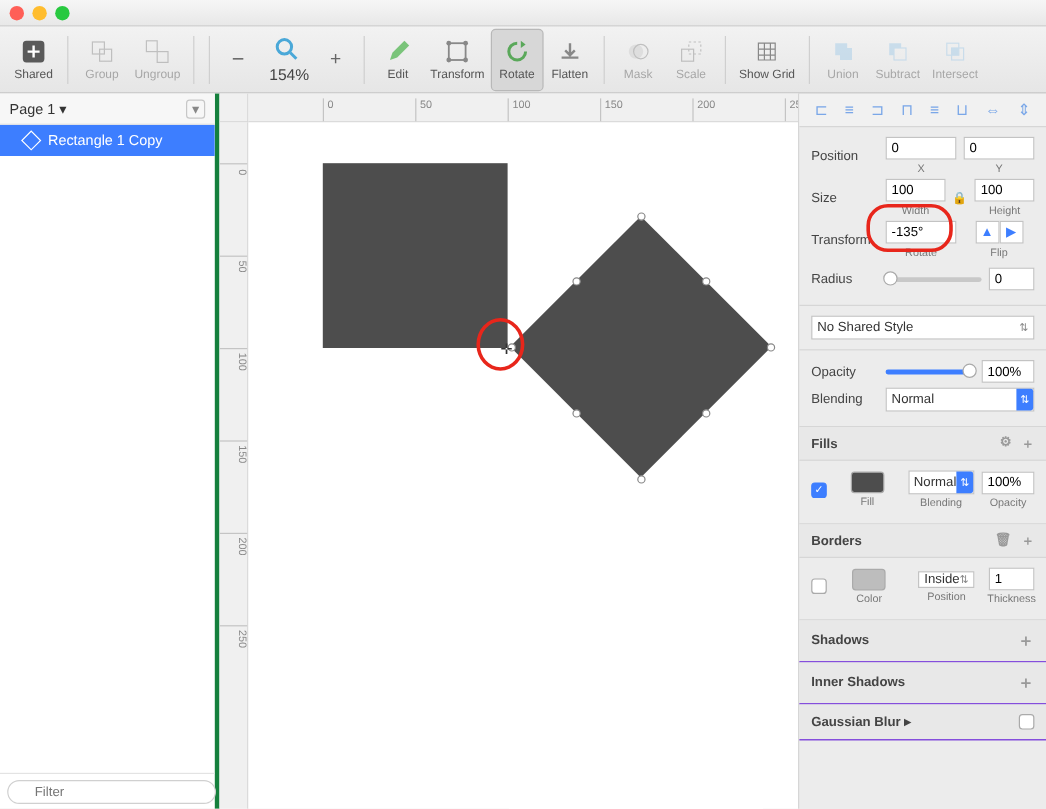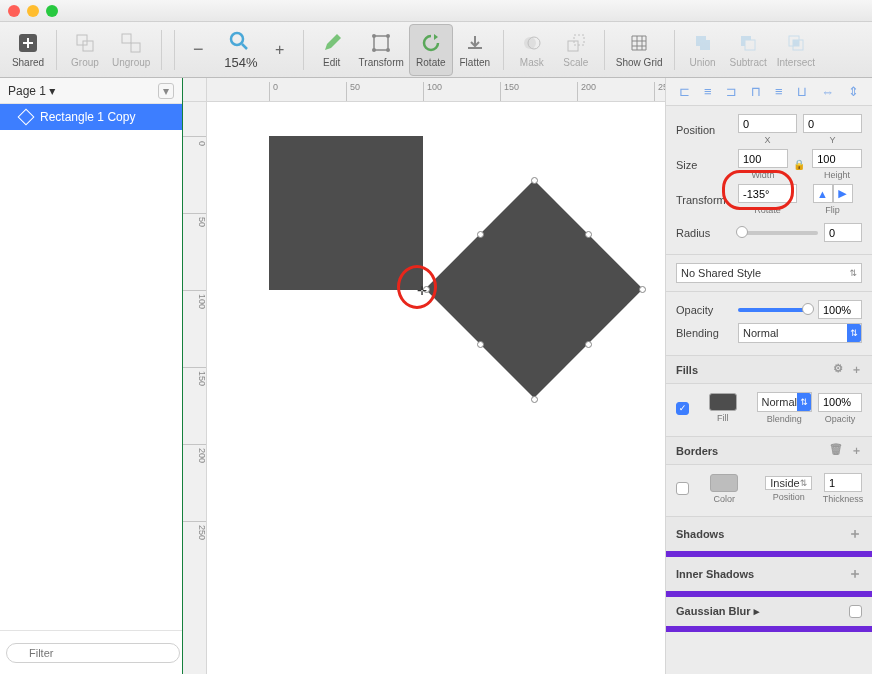--- a/index.html
+++ b/index.html
@@ -14,33 +14,33 @@
 .tb-item { display: flex; flex-direction: column; align-items: center; justify-content: center; min-width: 44px; height: 52px; color: #6f6f6f; cursor: pointer; border: 1px solid transparent; border-radius: 4px; padding: 2px 4px; }
 .tb-item.pressed { background: #d7d7d7; border-color: #b8b8b8; }
 .tb-item.off { opacity: 0.45; }
 .tb-icon { width: 24px; height: 24px; display: flex; align-items: center; justify-content: center; }
 .tb-label { font-size: 10px; color: #555; margin-top: 2px; }
 .tb-sep { width: 1px; height: 40px; background: #cfcfcf; margin: 0 6px; }
 .zoom-label { font-size: 13px; color: #444; margin-left: 4px; }
 
 .content { flex: 1; display: flex; min-height: 0; }
 
-.sidebar-left { width: 183px; background: #fff; border-right: 1px solid #15803d; display: flex; flex-direction: column; justify-content: space-between; }
+.sidebar-left { width: 183px; background: #fff; border-right: 4px solid #15803d; display: flex; flex-direction: column; justify-content: space-between; }
 .page-hdr { height: 26px; display: flex; align-items: center; padding: 0 8px; border-bottom: 1px solid #e3e3e3; background: #f7f7f7; }
 .page-hdr span { font-size: 12px; color: #333; }
 .page-hdr .disc { margin-left: auto; width: 16px; height: 16px; border: 1px solid #c7c7c7; border-radius: 3px; display:flex;align-items:center;justify-content:center;color:#888; }
 .layer-list { flex: 1; overflow: auto; }
 .layer { height: 26px; display: flex; align-items: center; padding-left: 20px; gap: 8px; }
 .layer.sel { background: #3d7eff; color: #fff; }
 .layer .shape-ico { width: 12px; height: 12px; border: 1.2px solid currentColor; display: block; }
 .layer.sel .shape-ico { transform: rotate(45deg); }
 .layer-name { font-size: 12px; }
 .layer:not(.sel) { color: #333; }
 .layer:not(.sel) .shape-ico { border-color: #888; }
-.sb-footer { height: 44px; border-top: 1px solid #e3e3e3; display: flex; align-items: center; padding: 0 6px; gap: 6px; }
+.sb-footer { height: 30px; border-top: 1px solid #e3e3e3; display: flex; align-items: center; padding: 0 6px; gap: 6px; }
 .filter-input { flex: 1; height: 20px; border: 1px solid #d0d0d0; border-radius: 10px; padding: 0 8px 0 22px; background: #fff; position: relative; }
 .filter-wrap { position: relative; flex: 1; }
 .filter-wrap .mag { position: absolute; left: 6px; top: 3px; color: #aaa; font-size: 12px; }
 .sb-footer .small-btn { color: #3d7eff; font-size: 13px; }
 
 .canvas-area { flex: 1; display: flex; flex-direction: column; background: #f9f9f9; min-width: 0; }
 .ruler-corner { width: 24px; height: 24px; background: #f0f0f0; border-right: 1px solid #d6d6d6; border-bottom: 1px solid #d6d6d6; }
 .ruler-h { height: 24px; background: #f0f0f0; border-bottom: 1px solid #d6d6d6; position: relative; flex: 1; overflow: hidden; }
 .ruler-v { width: 24px; background: #f0f0f0; border-right: 1px solid #d6d6d6; position: relative; overflow: hidden; }
 .ruler-row { display: flex; }
@@ -72,21 +72,21 @@
 .insp-slider .knob { position: absolute; width: 12px; height: 12px; background: #fff; border: 1px solid #aaa; border-radius: 50%; top: -5px; }
 .insp-hdr { display: flex; align-items: center; font-weight: bold; color: #444; padding: 6px 10px; border-bottom: 1px solid #d6d6d6; background: #e8e8e8; }
 .insp-hdr .hdr-icons { margin-left: auto; color: #999; display: flex; gap: 8px; font-size: 13px; }
 .swatch { width: 28px; height: 18px; border: 1px solid #aaa; border-radius: 3px; }
 .select { flex: 1; height: 20px; border: 1px solid #c3c3c3; background: #fff; display: flex; align-items: center; padding: 0 4px; justify-content: space-between; }
 .select.blue-end { position: relative; }
 .select .chev { color: #888; font-size: 9px; }
 .select.blue-end .chev { background: #3d7eff; color: #fff; width: 14px; height: 18px; display:flex;align-items:center;justify-content:center;border-radius:0 2px 2px 0; margin-right: -4px; }
 .chk { width: 13px; height: 13px; border: 1px solid #aaa; border-radius: 3px; background: #fff; display:flex;align-items:center;justify-content:center;font-size:9px;color:#fff; }
 .chk.on { background: #3d7eff; border-color: #3d7eff; }
-.collapse-row { padding: 8px 10px; border-bottom: 6px solid #6d28d9; display: flex; align-items: center; font-weight: bold; color: #444; background: #e8e8e8; }
+.collapse-row { padding: 8px 10px; border-bottom: 1px solid #6d28d9; display: flex; align-items: center; font-weight: bold; color: #444; background: #e8e8e8; }
 .collapse-row .plus { margin-left: auto; color: #999; font-size: 14px; }
 </style>
 </head>
 <body>
 
 <div class="titlebar">
   <div class="traffic">
     <span class="tl-close"></span>
     <span class="tl-min"></span>
     <span class="tl-max"></span>

